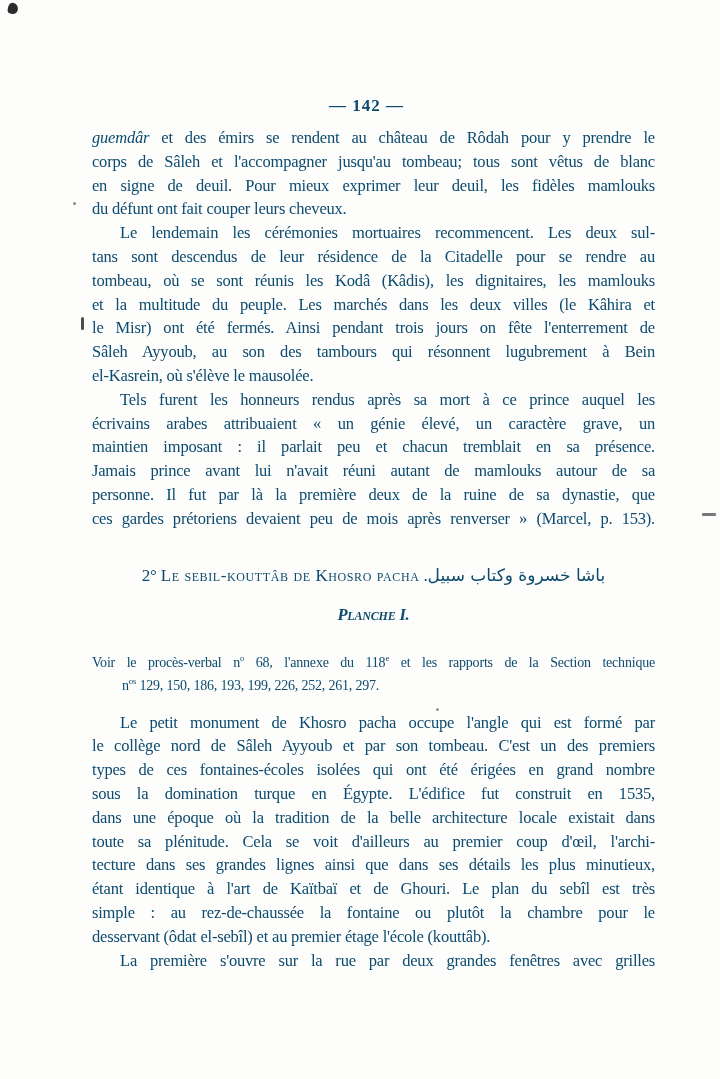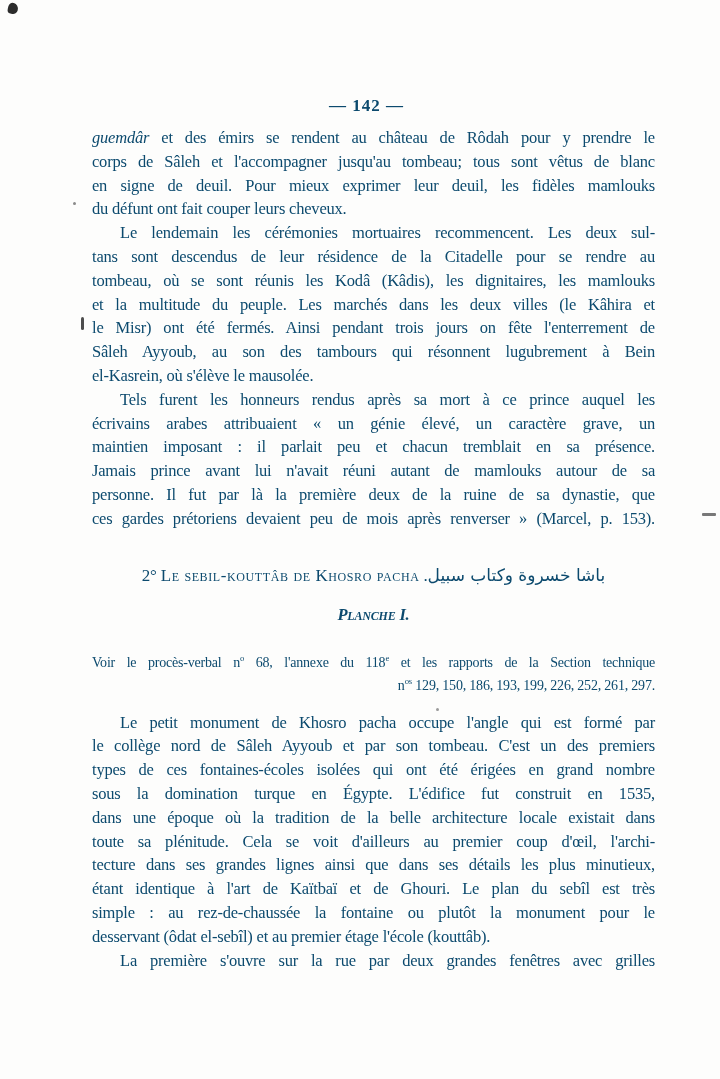--- a/index.html
+++ b/index.html
@@ -24,21 +24,21 @@
   .ctr{text-align:center;text-align-last:center;}
   .italic{font-style:italic;}
   .sc{font-variant:small-caps;letter-spacing:0.6px;}
   .sup{vertical-align:super;font-size:0.62em;line-height:0;}
   .arabic{font-family:"DejaVu Sans","DejaVu Serif",sans-serif;font-size:17px;}
   .heading{margin-top:31px;}
   .heading .line{font-size:17px;height:26px;line-height:26px;font-weight:500;}
   .planche{margin-top:15px;font-weight:bold;}
   .planche .line{font-style:italic;font-variant:small-caps;font-size:16.5px;height:24px;line-height:24px;}
   .note{margin-top:24px;}
-  .note .line{font-size:14px;line-height:23px;height:23px;text-align:right;}
+  .note .line{font-size:14px;line-height:23px;height:23px;}
   .note .ind{padding-left:30px;}
   [data-name="paragraph-4"]{margin-top:14px;}
   .speck{position:absolute;}
   .s1{left:8px;top:3px;width:10px;height:11px;background:#2c2c2c;border-radius:45% 60% 50% 40%;transform:rotate(14deg);}
   .s2{left:73px;top:202px;width:3px;height:3px;background:#8a8a8a;border-radius:50%;}
   .s3{left:81px;top:317px;width:3px;height:13px;background:#4d4d4d;border-radius:2px;}
   .s4{left:702px;top:513px;width:14px;height:3px;background:#787878;border-radius:1px;}
   .s5{left:436px;top:708px;width:3px;height:3px;background:#9a9a9a;border-radius:50%;}
 </style>
 </head>
@@ -82,21 +82,21 @@
       </div>
       <div class="block paragraph" data-name="paragraph-4">
         <div class="line just ind" data-name="text-line"><span data-name="text-run">Le petit monument de Khosro pacha occupe l'angle qui est formé par</span></div>
         <div class="line just" data-name="text-line"><span data-name="text-run">le collège nord de Sâleh Ayyoub et par son tombeau. C'est un des premiers</span></div>
         <div class="line just" data-name="text-line"><span data-name="text-run">types de ces fontaines-écoles isolées qui ont été érigées en grand nombre</span></div>
         <div class="line just" data-name="text-line"><span data-name="text-run">sous la domination turque en Égypte. L'édifice fut construit en 1535,</span></div>
         <div class="line just" data-name="text-line"><span data-name="text-run">dans une époque où la tradition de la belle architecture locale existait dans</span></div>
         <div class="line just" data-name="text-line"><span data-name="text-run">toute sa plénitude. Cela se voit d'ailleurs au premier coup d'œil, l'archi-</span></div>
         <div class="line just" data-name="text-line"><span data-name="text-run">tecture dans ses grandes lignes ainsi que dans ses détails les plus minutieux,</span></div>
         <div class="line just" data-name="text-line"><span data-name="text-run">étant identique à l'art de Kaïtbaï et de Ghouri. Le plan du sebîl est très</span></div>
-        <div class="line just" data-name="text-line"><span data-name="text-run">simple : au rez-de-chaussée la fontaine ou plutôt la monument pour le</span></div>
+        <div class="line just" data-name="text-line"><span data-name="text-run">simple : au rez-de-chaussée la fontaine ou plutôt la chambre pour le</span></div>
         <div class="line" data-name="text-line"><span data-name="text-run">desservant (ôdat el-sebîl) et au premier étage l'école (kouttâb).</span></div>
       </div>
       <div class="block paragraph" data-name="paragraph-5">
         <div class="line just ind" data-name="text-line"><span data-name="text-run">La première s'ouvre sur la rue par deux grandes fenêtres avec grilles</span></div>
       </div>
     </div>
   <div class="speck s1" data-name="scan-artifact"></div>
   <div class="speck s2" data-name="scan-artifact"></div>
   <div class="speck s3" data-name="scan-artifact"></div>
   <div class="speck s4" data-name="scan-artifact"></div>

